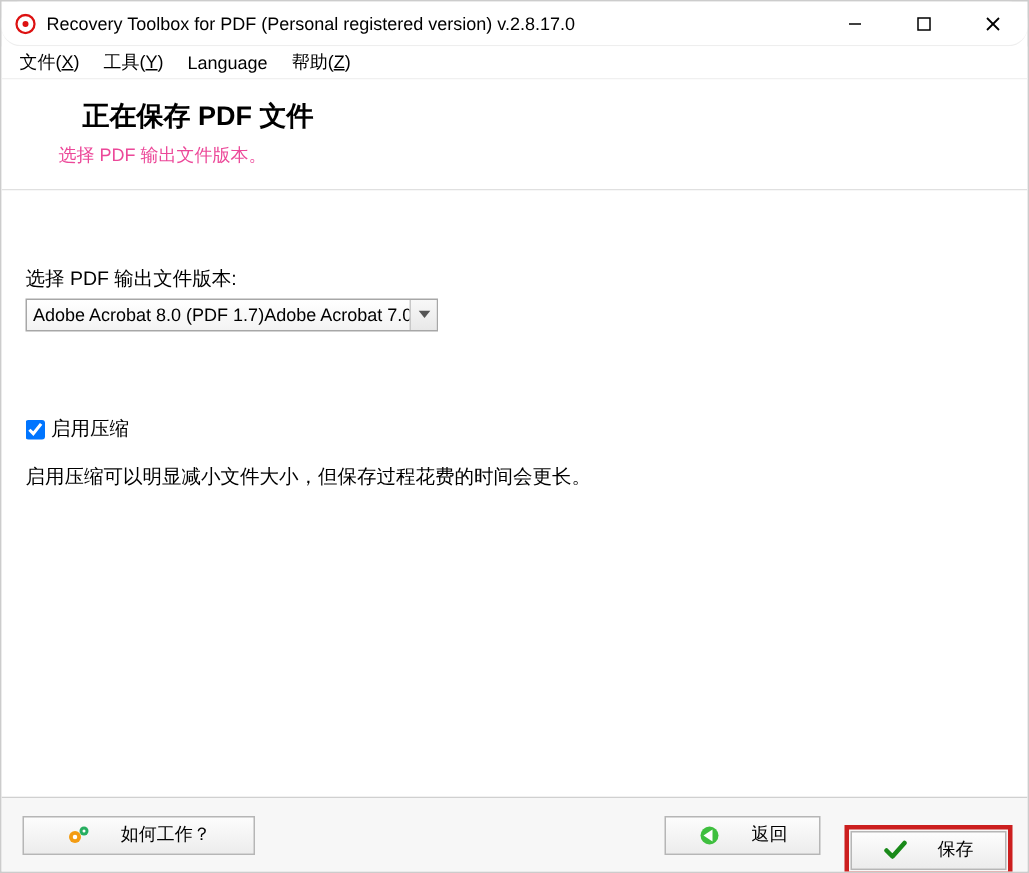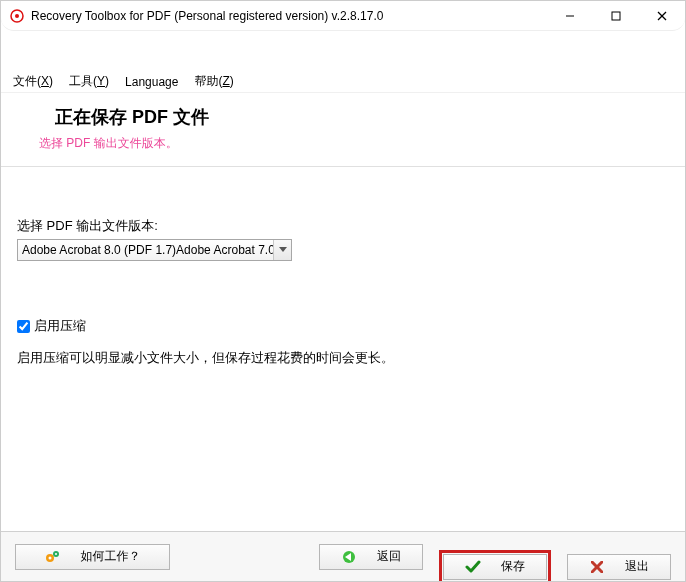--- a/index.html
+++ b/index.html
@@ -37,21 +37,20 @@
   .titlebar .win-btn svg { display:block; }
   
   .menubar {
     height:22px;
     background:#fff;
     display:flex;
     align-items:center;
     padding: 0 4px;
     font-size:12px;
     border-bottom:1px solid #f0f0f0;
-    margin-top:40px;
   }
   .menubar .menu-item { padding: 2px 8px; }
   .menubar .menu-item .accel { text-decoration: underline; }
   
   .header-panel {
     background:#fff;
     padding: 12px 12px 14px 38px;
     border-bottom:1px solid #e0e0e0;
   }
   .header-panel h1 { margin:0 0 6px 16px; font-size:18px; font-weight:bold; }
@@ -207,22 +206,13 @@
     <span>返回</span>
   </div>
   <div class="btn save-wrap">
     <span class="ico">
       <svg width="16" height="14" viewBox="0 0 16 14">
         <polyline points="2,7 6,11 14,2" fill="none" stroke="#1a8a1a" stroke-width="3" stroke-linecap="round" stroke-linejoin="round"></polyline>
       </svg>
     </span>
     <span>保存</span>
   </div>
-  <div class="btn">
-    <span class="ico">
-      <svg width="12" height="12" viewBox="0 0 12 12">
-        <line x1="1" y1="1" x2="11" y2="11" stroke="#c0392b" stroke-width="3" stroke-linecap="round"></line>
-        <line x1="11" y1="1" x2="1" y2="11" stroke="#c0392b" stroke-width="3" stroke-linecap="round"></line>
-      </svg>
-    </span>
-    <span>退出</span>
-  </div>
 </div>
 
 </body></html>

